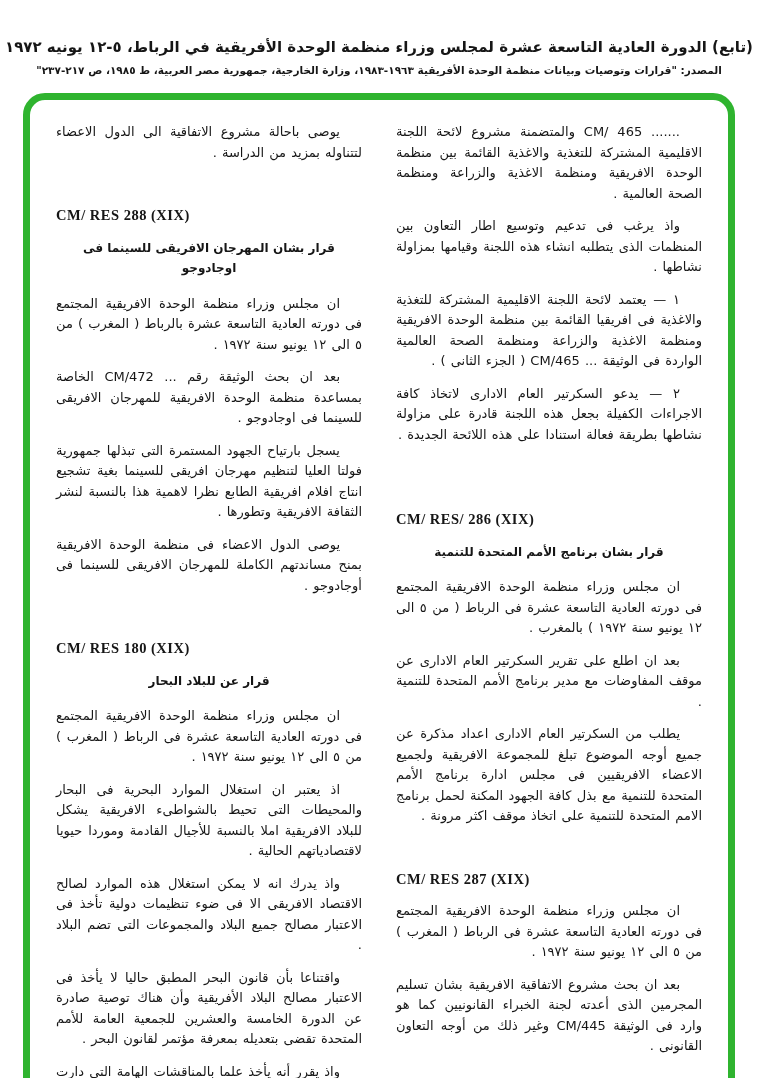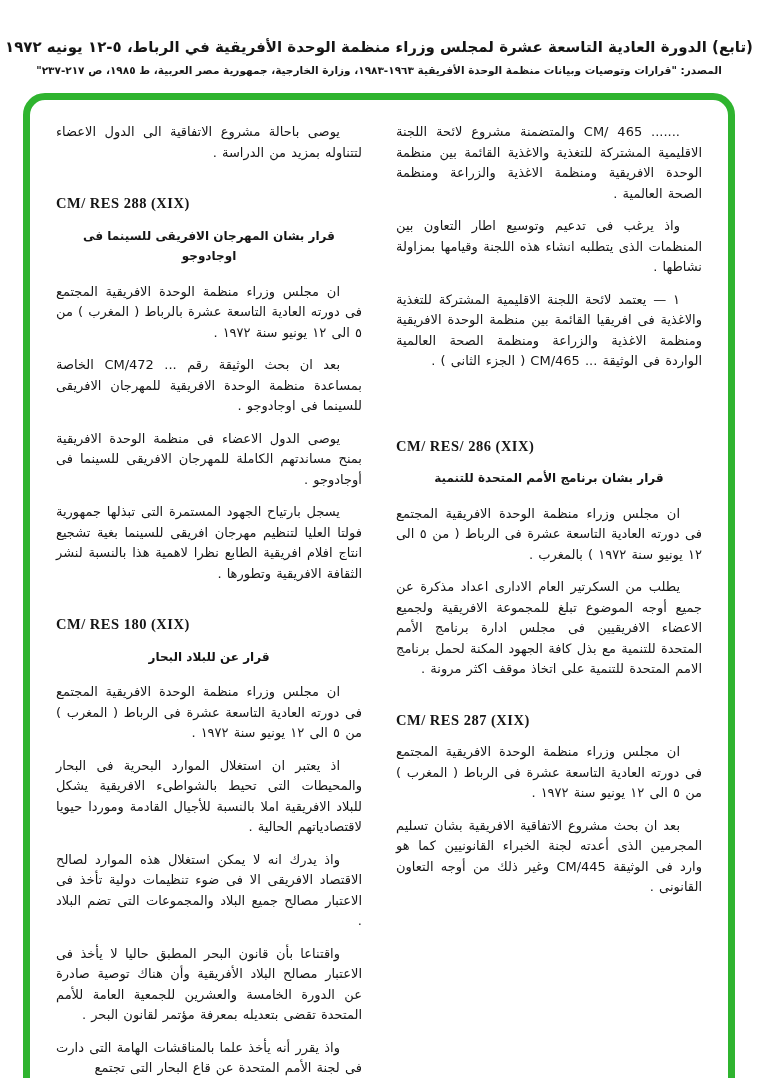--- a/index.html
+++ b/index.html
@@ -53,21 +53,21 @@
     margin: 0 0 12px 0;
     word-spacing: 1px;
   }
   .ref {
     direction: ltr;
     text-align: left;
     font-family: "Liberation Serif", serif;
     font-size: 14.5px;
     font-weight: bold;
     letter-spacing: 0.5px;
-    margin: 30px 0 12px 0;
+    margin: 42px 0 12px 0;
     text-indent: 0;
   }
   .ref.large-gap {
     margin-top: 64px;
   }
   .heading {
     font-weight: bold;
     text-align: center;
     font-size: 12px;
     margin: 2px 0 15px 0;
@@ -81,36 +81,38 @@
   <div class="header-line1">(تابع) الدورة العادية التاسعة عشرة لمجلس وزراء منظمة الوحدة الأفريقية في الرباط، ٥-١٢ يونيه ١٩٧٢</div>
   <div class="header-line2">المصدر: "قرارات وتوصيات وبيانات منظمة الوحدة الأفريقية ١٩٦٣-١٩٨٣، وزارة الخارجية، جمهورية مصر العربية، ط ١٩٨٥، ص ٢١٧-٢٣٧"</div>
 </div>
 
 <div class="doc-frame" style="border-color: rgb(47, 180, 47);">
   <div class="columns">
     <div class="col">
         <div class="paragraph">....... CM/ 465 والمتضمنة مشروع لائحة اللجنة الاقليمية المشتركة للتغذية والاغذية القائمة بين منظمة الوحدة الافريقية ومنظمة الاغذية والزراعة ومنظمة الصحة العالمية .</div>
         <div class="paragraph">واذ يرغب فى تدعيم وتوسيع اطار التعاون بين المنظمات الذى يتطلبه انشاء هذه اللجنة وقيامها بمزاولة نشاطها .</div>
         <div class="paragraph">١ — يعتمد لائحة اللجنة الاقليمية المشتركة للتغذية والاغذية فى افريقيا القائمة بين منظمة الوحدة الافريقية ومنظمة الاغذية والزراعة ومنظمة الصحة العالمية الواردة فى الوثيقة ... CM/465 ( الجزء الثانى ) .</div>
+        <div class="paragraph">٢ — يدعو السكرتير العام الادارى لاتخاذ كافة الاجراءات الكفيلة بجعل هذه اللجنة قادرة على مزاولة نشاطها بطريقة فعالة استنادا على هذه اللائحة الجديدة .</div>
         <div class="ref large-gap" dir="ltr">CM/ RES/ 286 (XIX)</div>
         <div class="heading">قرار بشان برنامج الأمم المتحدة للتنمية</div>
         <div class="paragraph">ان مجلس وزراء منظمة الوحدة الافريقية المجتمع فى دورته العادية التاسعة عشرة فى الرباط ( من ٥ الى ١٢ يونيو سنة ١٩٧٢ ) بالمغرب .</div>
+        <div class="paragraph">بعد ان اطلع على تقرير السكرتير العام الادارى عن موقف المفاوضات مع مدير برنامج الأمم المتحدة للتنمية .</div>
         <div class="paragraph">يطلب من السكرتير العام الادارى اعداد مذكرة عن جميع أوجه الموضوع تبلغ للمجموعة الافريقية ولجميع الاعضاء الافريقيين فى مجلس ادارة برنامج الأمم المتحدة للتنمية مع بذل كافة الجهود المكنة لحمل برنامج الامم المتحدة للتنمية على اتخاذ موقف اكثر مرونة .</div>
         <div class="ref" dir="ltr">CM/ RES 287 (XIX)</div>
         <div class="paragraph">ان مجلس وزراء منظمة الوحدة الافريقية المجتمع فى دورته العادية التاسعة عشرة فى الرباط ( المغرب ) من ٥ الى ١٢ يونيو سنة ١٩٧٢ .</div>
         <div class="paragraph">بعد ان بحث مشروع الاتفاقية الافريقية بشان تسليم المجرمين الذى أعدته لجنة الخبراء القانونيين كما هو وارد فى الوثيقة CM/445 وغير ذلك من أوجه التعاون القانونى .</div>
       </div>
     <div class="col">
         <div class="paragraph">يوصى باحالة مشروع الاتفاقية الى الدول الاعضاء لتتناوله بمزيد من الدراسة .</div>
         <div class="ref" dir="ltr">CM/ RES 288 (XIX)</div>
         <div class="heading">قرار بشان المهرجان الافريقى للسينما فى اوجادوجو</div>
         <div class="paragraph">ان مجلس وزراء منظمة الوحدة الافريقية المجتمع فى دورته العادية التاسعة عشرة بالرباط ( المغرب ) من ٥ الى ١٢ يونيو سنة ١٩٧٢ .</div>
         <div class="paragraph">بعد ان بحث الوثيقة رقم ... CM/472 الخاصة بمساعدة منظمة الوحدة الافريقية للمهرجان الافريقى للسينما فى اوجادوجو .</div>
+        <div class="paragraph">يسجل بارتياح الجهود المستمرة التى تبذلها جمهورية فولتا العليا لتنظيم مهرجان افريقى للسينما بغية تشجيع انتاج افلام افريقية الطابع نظرا لاهمية هذا بالنسبة لنشر الثقافة الافريقية وتطورها .</div>
         <div class="paragraph">يوصى الدول الاعضاء فى منظمة الوحدة الافريقية بمنح مساندتهم الكاملة للمهرجان الافريقى للسينما فى أوجادوجو .</div>
-        <div class="paragraph">يسجل بارتياح الجهود المستمرة التى تبذلها جمهورية فولتا العليا لتنظيم مهرجان افريقى للسينما بغية تشجيع انتاج افلام افريقية الطابع نظرا لاهمية هذا بالنسبة لنشر الثقافة الافريقية وتطورها .</div>
         <div class="ref" dir="ltr">CM/ RES 180 (XIX)</div>
         <div class="heading">قرار عن للبلاد البحار</div>
         <div class="paragraph">ان مجلس وزراء منظمة الوحدة الافريقية المجتمع فى دورته العادية التاسعة عشرة فى الرباط ( المغرب ) من ٥ الى ١٢ يونيو سنة ١٩٧٢ .</div>
         <div class="paragraph">اذ يعتبر ان استغلال الموارد البحرية فى البحار والمحيطات التى تحيط بالشواطىء الافريقية يشكل للبلاد الافريقية املا بالنسبة للأجيال القادمة وموردا حيويا لاقتصادياتهم الحالية .</div>
         <div class="paragraph">واذ يدرك انه لا يمكن استغلال هذه الموارد لصالح الاقتصاد الافريقى الا فى ضوء تنظيمات دولية تأخذ فى الاعتبار مصالح جميع البلاد والمجموعات التى تضم البلاد .</div>
         <div class="paragraph">واقتناعا بأن قانون البحر المطبق حاليا لا يأخذ فى الاعتبار مصالح البلاد الأفريقية وأن هناك توصية صادرة عن الدورة الخامسة والعشرين للجمعية العامة للأمم المتحدة تقضى بتعديله بمعرفة مؤتمر لقانون البحر .</div>
         <div class="paragraph">واذ يقرر أنه يأخذ علما بالمناقشات الهامة التى دارت فى لجنة الأمم المتحدة عن قاع البحار التى تجتمع</div>
       </div>
   </div>
 </div>

